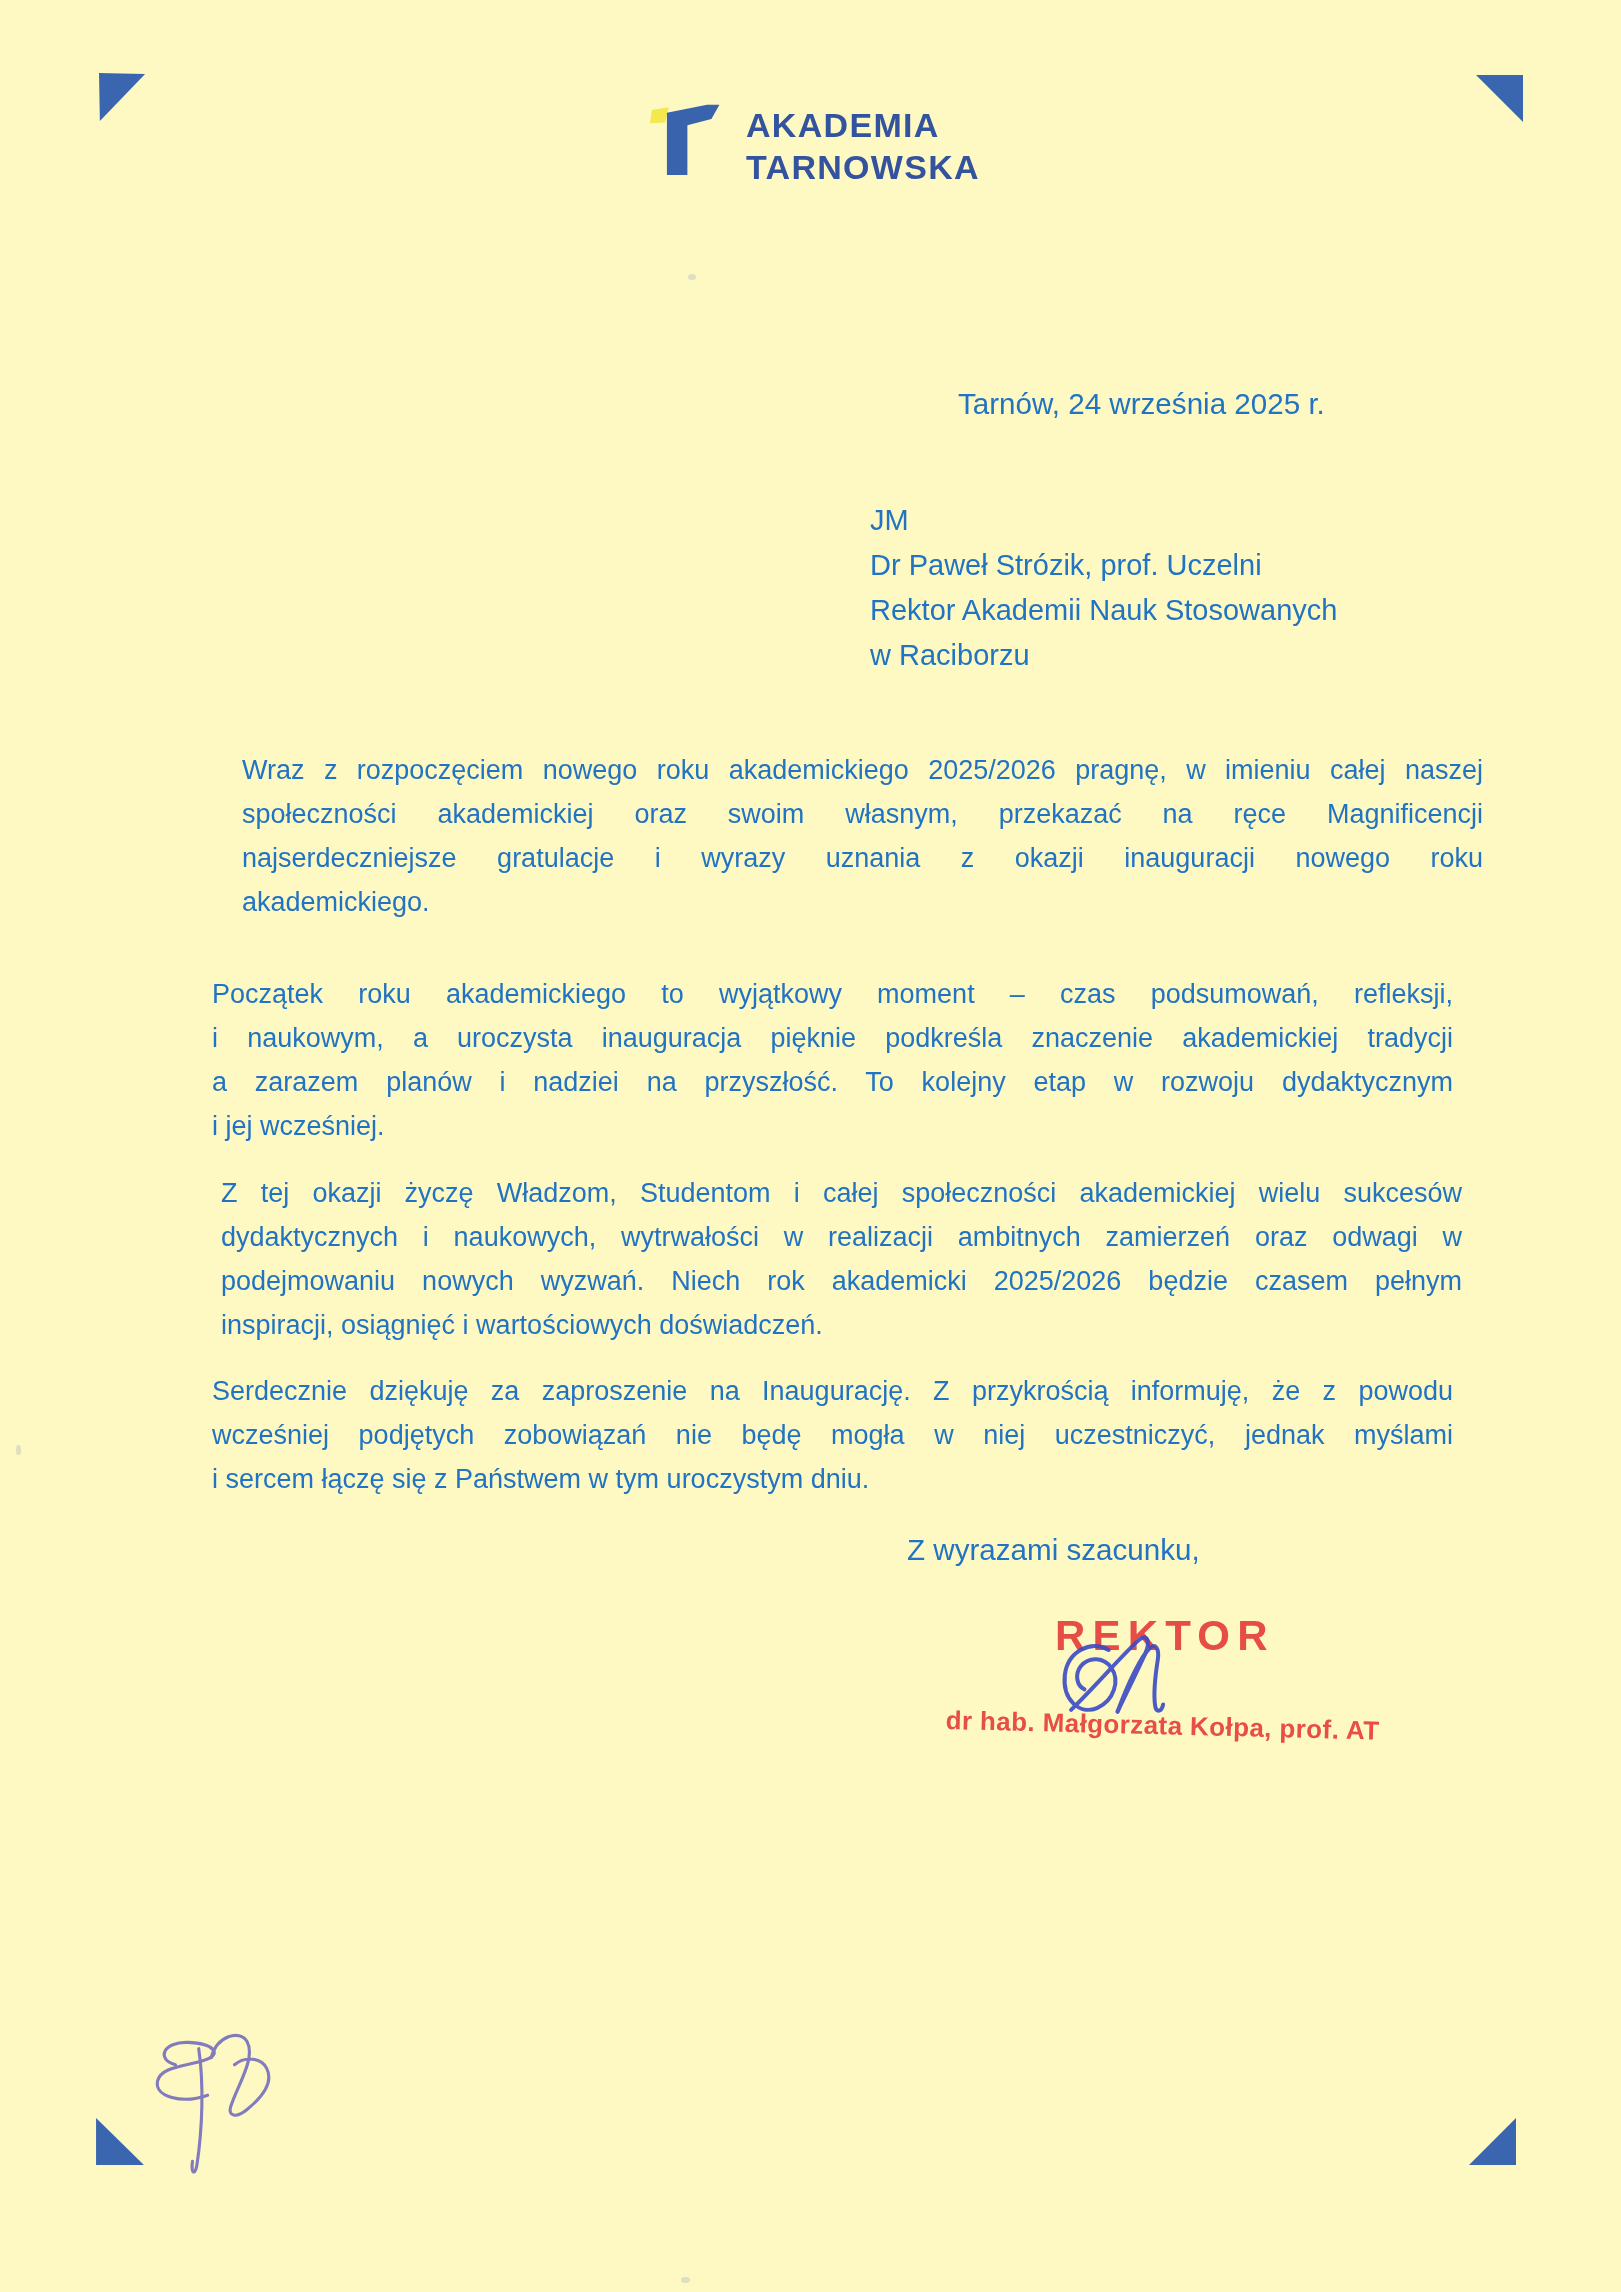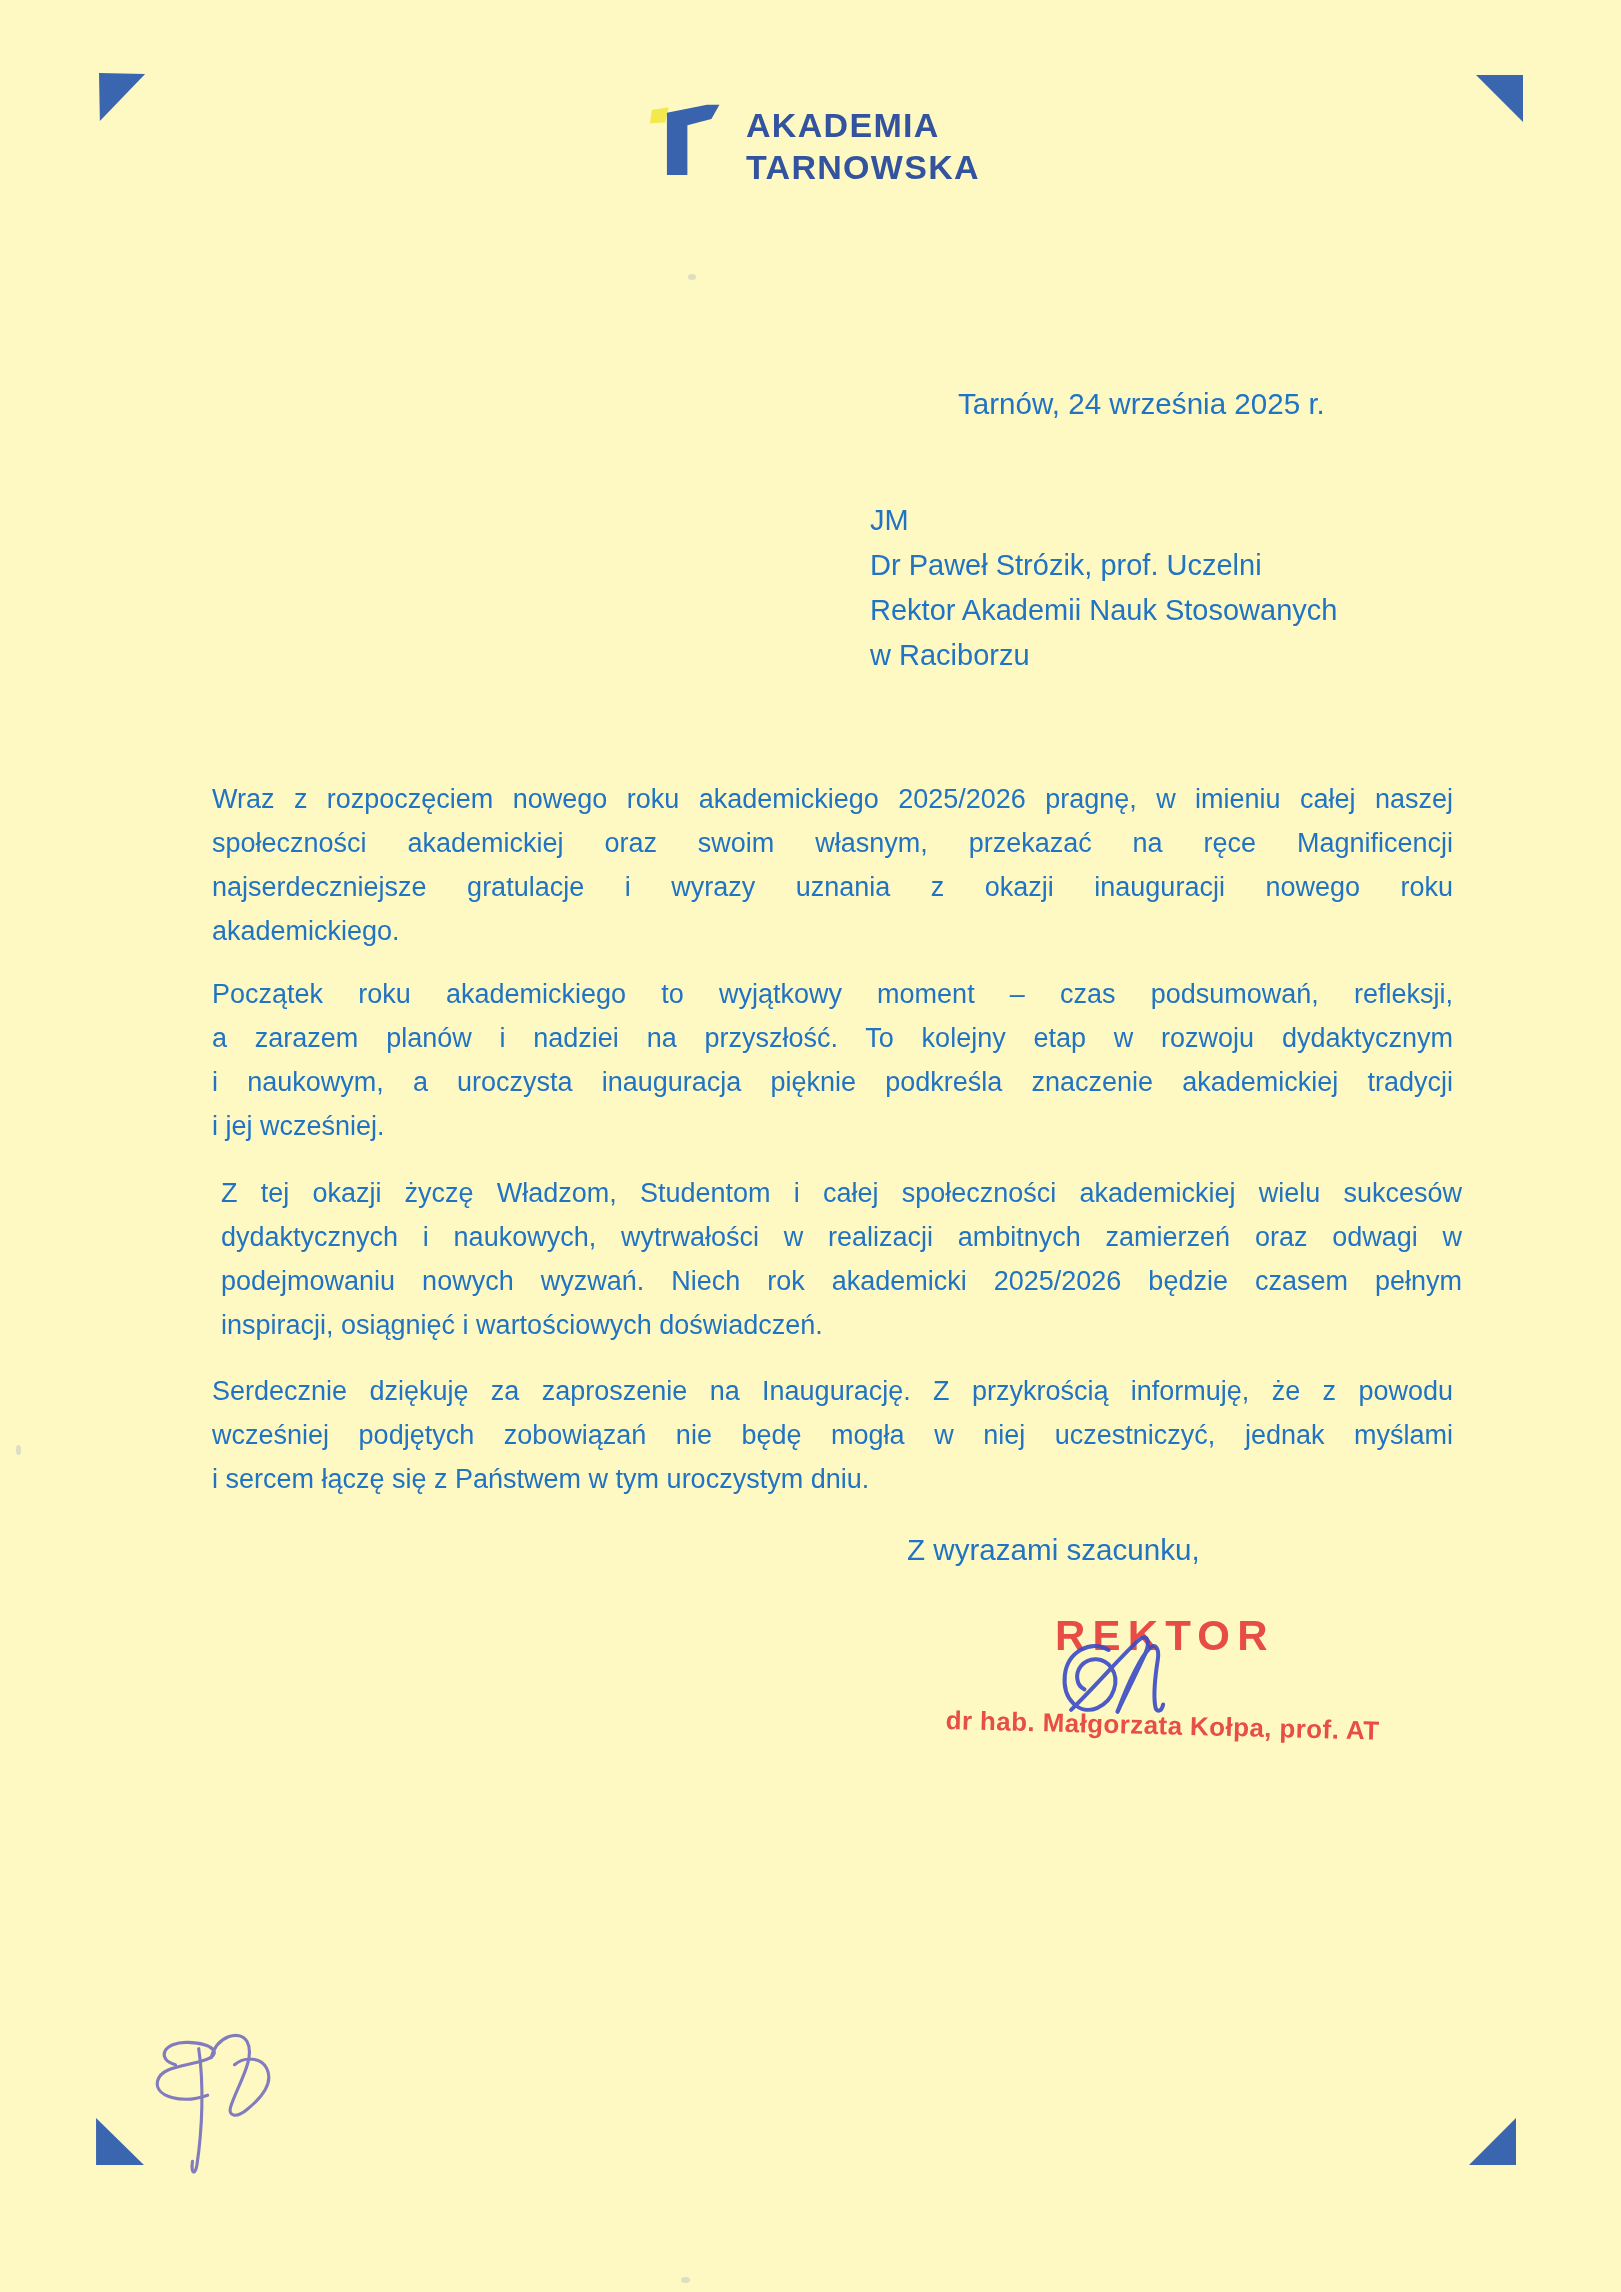--- a/index.html
+++ b/index.html
@@ -63,31 +63,31 @@
 
   <div class="date">Tarnów, 24 września 2025 r.</div>
 
   <div class="recipient">
     <div>JM</div>
     <div>Dr Paweł Strózik, prof. Uczelni</div>
     <div>Rektor Akademii Nauk Stosowanych</div>
     <div>w Raciborzu</div>
   </div>
 
-  <div class="para" style="top:777px;">
+  <div class="para" style="top:748px;margin-left:30px;">
     <div class="line">Wraz z rozpoczęciem nowego roku akademickiego 2025/2026 pragnę, w imieniu całej naszej</div>
     <div class="line">społeczności akademickiej oraz swoim własnym, przekazać na ręce Magnificencji</div>
     <div class="line">najserdeczniejsze gratulacje i wyrazy uznania z okazji inauguracji nowego roku</div>
     <div class="line last">akademickiego.</div>
   </div>
 
   <div class="para" style="top:972px;">
     <div class="line">Początek roku akademickiego to wyjątkowy moment – czas podsumowań, refleksji,</div>
+    <div class="line">i naukowym, a uroczysta inauguracja pięknie podkreśla znaczenie akademickiej tradycji</div>
     <div class="line">a zarazem planów i nadziei na przyszłość. To kolejny etap w rozwoju dydaktycznym</div>
-    <div class="line">i naukowym, a uroczysta inauguracja pięknie podkreśla znaczenie akademickiej tradycji</div>
     <div class="line last">i jej wcześniej.</div>
   </div>
 
   <div class="para" style="top:1171px;margin-left:9px;">
     <div class="line">Z tej okazji życzę Władzom, Studentom i całej społeczności akademickiej wielu sukcesów</div>
     <div class="line">dydaktycznych i naukowych, wytrwałości w realizacji ambitnych zamierzeń oraz odwagi w</div>
     <div class="line">podejmowaniu nowych wyzwań. Niech rok akademicki 2025/2026 będzie czasem pełnym</div>
     <div class="line last">inspiracji, osiągnięć i wartościowych doświadczeń.</div>
   </div>
 

